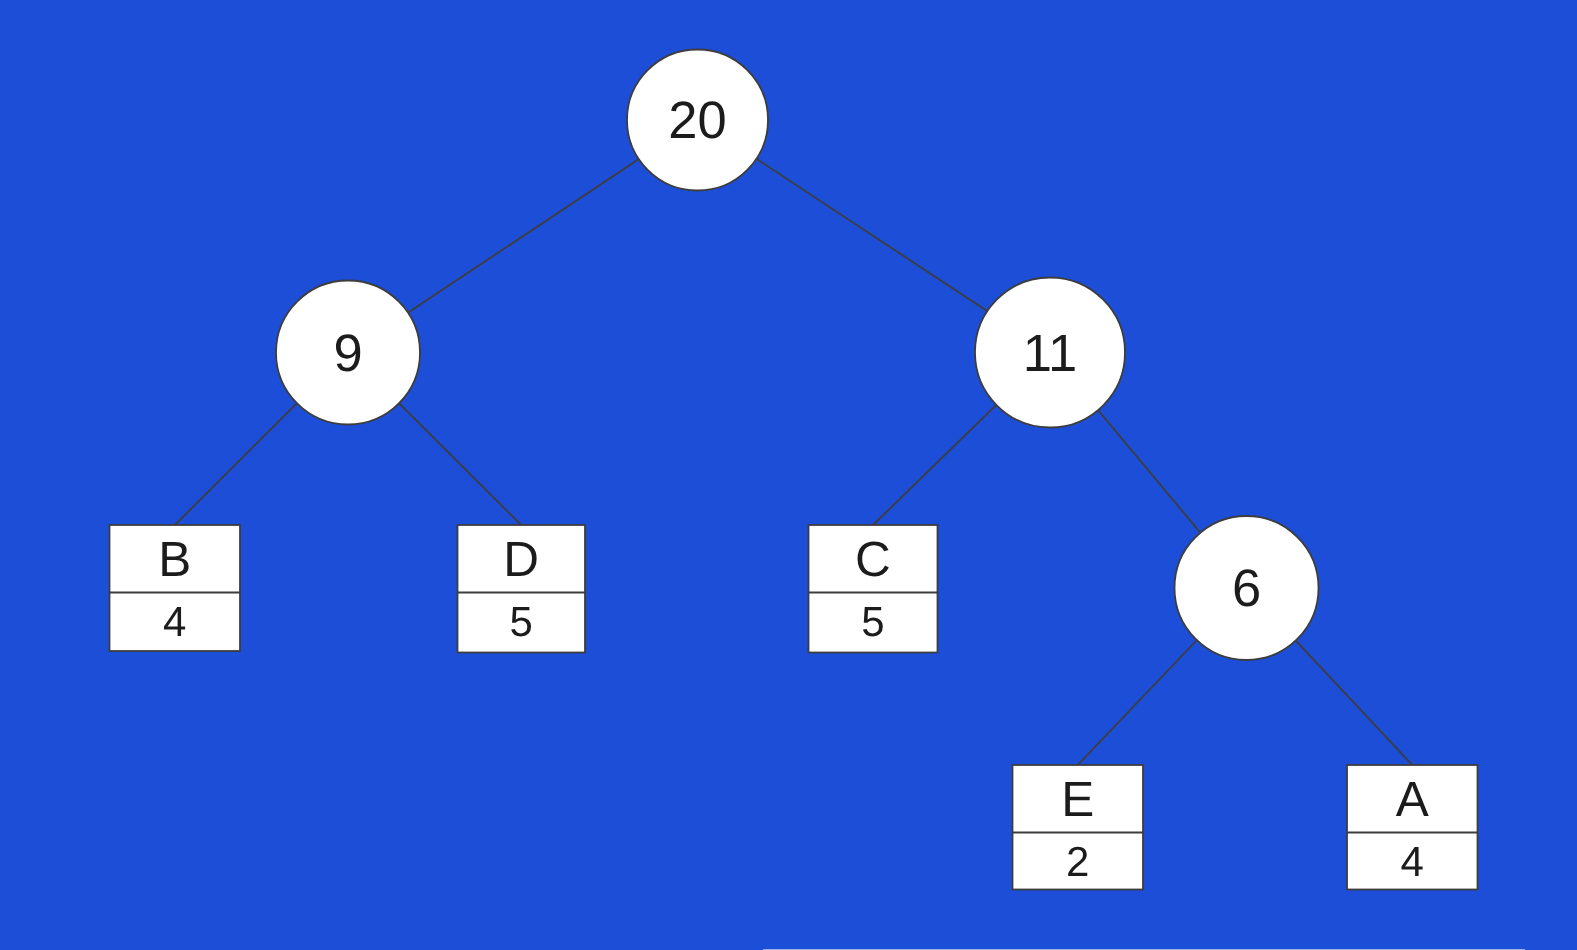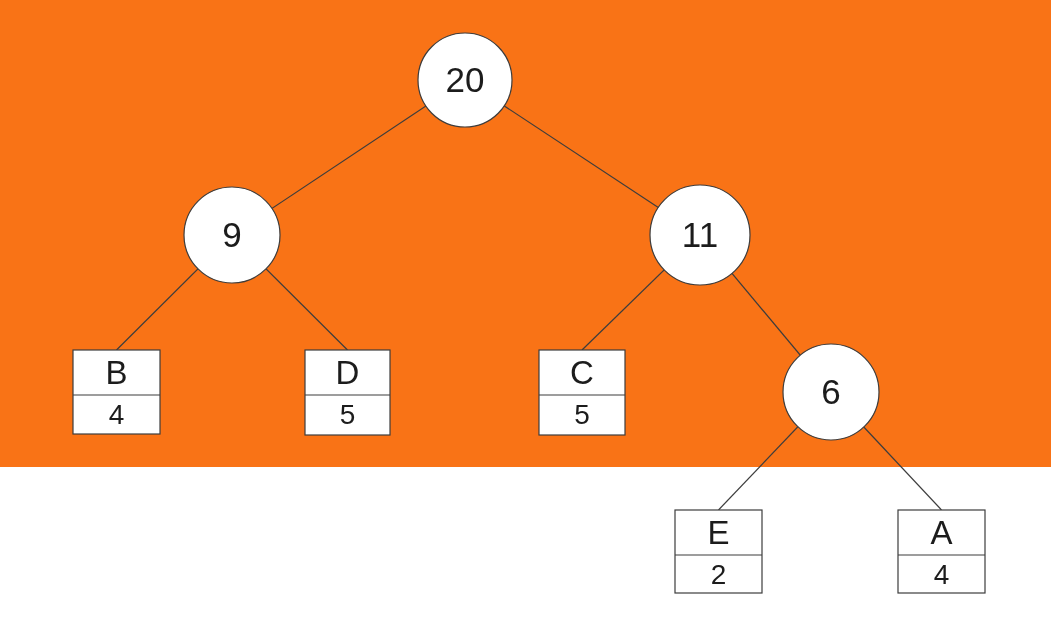--- a/index.html
+++ b/index.html
@@ -6,22 +6,22 @@
     margin: 0;
     padding: 0;
     width: 1051px;
     height: 633px;
     background: #ffffff;
     overflow: hidden;
   }
   .stage {
     position: relative;
     width: 1051px;
-    height: 467px;
-    background: #f97316;
+    height: 633px;
+    background: #1d4ed8;
   }
   svg {
     display: block;
   }
   .edge {
     stroke: #3d3d3d;
     stroke-width: 1.2;
     fill: none;
   }
   .node-shape {

